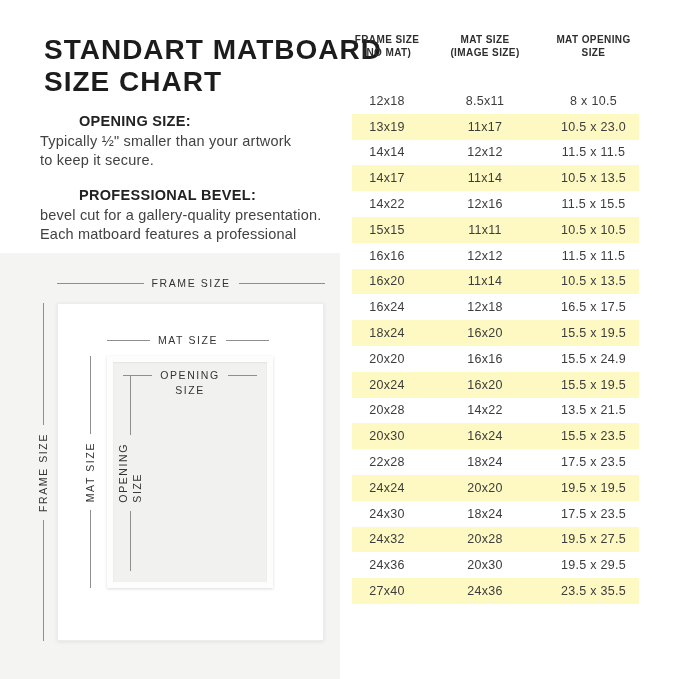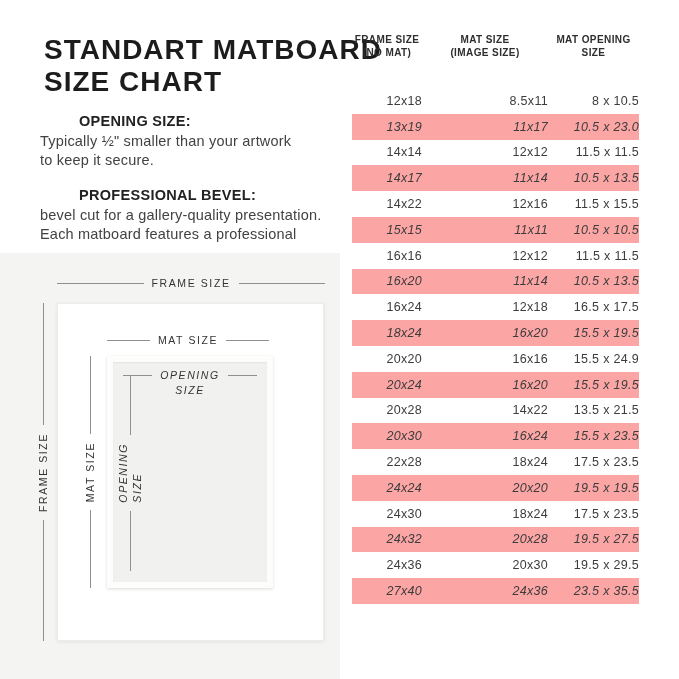--- a/index.html
+++ b/index.html
@@ -21,34 +21,34 @@
   .hdim{position:absolute;display:flex;align-items:center;gap:8px;}
   .hdim .ln{flex:1;height:1px;background:#8f8f8f;}
   .vdim{position:absolute;display:flex;flex-direction:column;align-items:center;gap:8px;}
   .vdim .ln{flex:1;width:1px;background:#8f8f8f;}
   .vtext{writing-mode:vertical-rl;transform:rotate(180deg);}
   .vtext span{display:block;}
   .frame-box{position:absolute;left:57px;top:50px;width:267px;height:338px;background:#ffffff;
              border:1px solid #ececea;box-shadow:0 1px 4px rgba(0,0,0,.08);box-sizing:border-box;}
   .opening-box{position:absolute;left:49px;top:52px;width:166px;height:232px;box-sizing:border-box;
                background:#f1f1ef;border:6px solid #fdfdfc;
-               box-shadow:0 1px 3px rgba(0,0,0,.14), inset 0 1px 2px rgba(0,0,0,.06);font-style:italic;}
+               box-shadow:0 1px 3px rgba(0,0,0,.14), inset 0 1px 2px rgba(0,0,0,.06);}
   .hdim.two-line{align-items:flex-start;}
   .hdim.two-line .ln{margin-top:7px;}
   .hdim .stack{text-align:center;line-height:15px;}
 
   
   .thead{position:absolute;left:352px;top:33px;width:287px;display:grid;
          grid-template-columns:70px 126px 91px;}
   .thead .hc{text-align:center;font-size:10px;font-weight:700;letter-spacing:.4px;
              line-height:13px;color:#2e2e2e;}
   .tbody{position:absolute;left:352px;top:88px;width:287px;}
   .trow{display:grid;grid-template-columns:70px 126px 91px;height:25.8px;align-items:center;}
-  .trow.striped{background:#fca5a5;font-style:italic;}
-  .trow span{text-align:right;font-size:12.5px;letter-spacing:.3px;color:#3c3c3c;}
+  .trow.striped{background:#fef9c3;}
+  .trow span{text-align:center;font-size:12.5px;letter-spacing:.3px;color:#3c3c3c;}
 </style>
 </head>
 <body>
 
 <div id="page">
 
   <div class="title">
     <div>STANDART MATBOARD</div>
     <div>SIZE CHART</div>
   </div>

